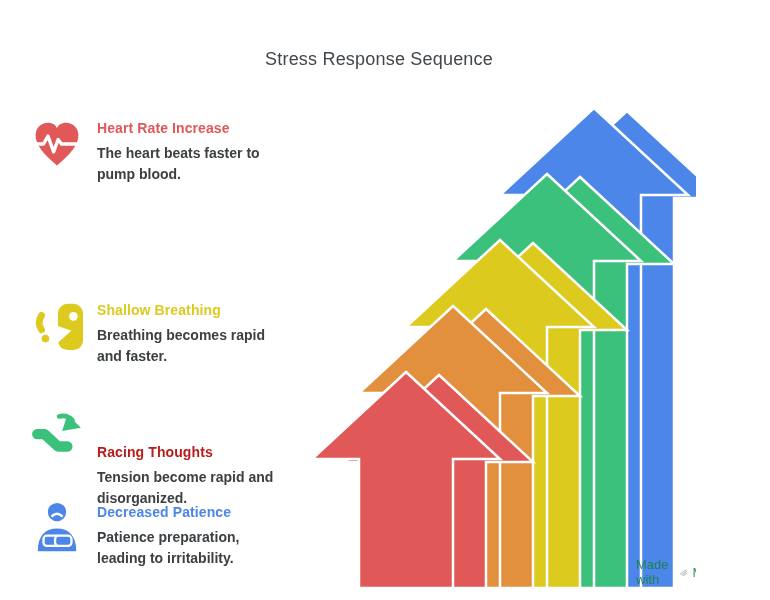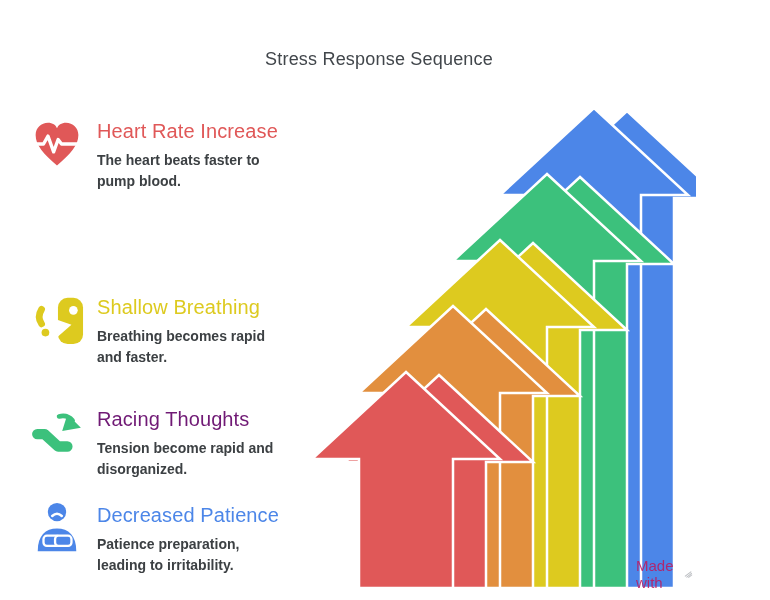--- a/index.html
+++ b/index.html
@@ -10,26 +10,26 @@
   }
   .canvas{position:relative;width:696px;height:600px;background:#ffffff;overflow:hidden;}
   .diagram-title{
     position:absolute;top:49px;left:0;width:758px;
     text-align:center;font-size:18px;letter-spacing:.2px;color:#41464b;
   }
   #arrows{position:absolute;top:0;left:0;z-index:1;}
   .item{position:absolute;left:30px;display:flex;align-items:flex-start;gap:13px;z-index:2;}
   .item .icon{width:54px;height:54px;flex:0 0 54px;display:block;margin-top:0;}
   .item .txt{padding-top:3px;}
-  .item-title{font-size:20px;font-weight:normal;letter-spacing:.1px;}
+  .item-title{font-size:14px;font-weight:bold;letter-spacing:.1px;}
   .item-desc{margin-top:7px;font-size:14px;line-height:21px;color:#3c4043;font-weight:bold;}
   .watermark{
     position:absolute;top:557px;left:636px;z-index:3;
     display:flex;align-items:center;gap:5px;
-    font-size:15px;color:#be185d;opacity:.85;cursor:pointer;
+    font-size:13px;color:#15803d;opacity:.85;cursor:pointer;
   }
   .wm-icon{display:block;}
 </style>
 </head>
 <body>
 
 <div class="canvas">
 
   <div class="diagram-title">Stress Response Sequence</div>
 
@@ -56,21 +56,21 @@
     <div class="txt">
       <div class="item-title" style="color: rgb(224, 88, 88);">Heart Rate Increase</div>
       <div class="item-desc">
         <div>The heart beats faster to</div>
         <div>pump blood.</div>
       </div>
     </div>
   </div>
 
 
-  <div class="item" style="top:293px">
+  <div class="item" style="top:299px">
     <svg class="icon" viewBox="0 0 56 56" style="color: rgb(221, 202, 31);">
       <g>
         <rect x="29" y="5" width="26" height="48" rx="10" fill="currentColor"></rect>
         <circle cx="45" cy="18" r="4.5" fill="#ffffff"></circle>
         <polygon points="26,27 43,33 29,45" fill="#ffffff"></polygon>
         <path d="M12 17 Q7 25 12 32" fill="none" stroke="currentColor" stroke-width="7" stroke-linecap="round"></path>
         <circle cx="16" cy="41" r="4" fill="currentColor"></circle>
       </g>
     </svg>
     <div class="txt">
@@ -84,21 +84,21 @@
 
   <div class="item" style="top:405px">
     <svg class="icon" viewBox="0 0 52 46" style="color: rgb(60, 193, 124);">
       <g>
         <path d="M7 25 L14 25 L27 37 L36 37" fill="none" stroke="currentColor" stroke-width="10" stroke-linecap="round" stroke-linejoin="round"></path>
         <path d="M28 8 Q36 6 41 12" fill="none" stroke="currentColor" stroke-width="4.5" stroke-linecap="round"></path>
         <polygon points="36,6 49,19 31,22" fill="currentColor"></polygon>
       </g>
     </svg>
     <div class="txt">
-      <div class="item-title" style="color: #701a75;">Racing Thoughts</div>
+      <div class="item-title" style="color: #b91c1c; margin-top: 36px;">Racing Thoughts</div>
       <div class="item-desc">
         <div>Tension become rapid and</div>
         <div>disorganized.</div>
       </div>
     </div>
   </div>
 
   <div class="item" style="top:501px">
     <svg class="icon" viewBox="0 0 48 56" style="color: rgb(76, 134, 232);">
       <g>

